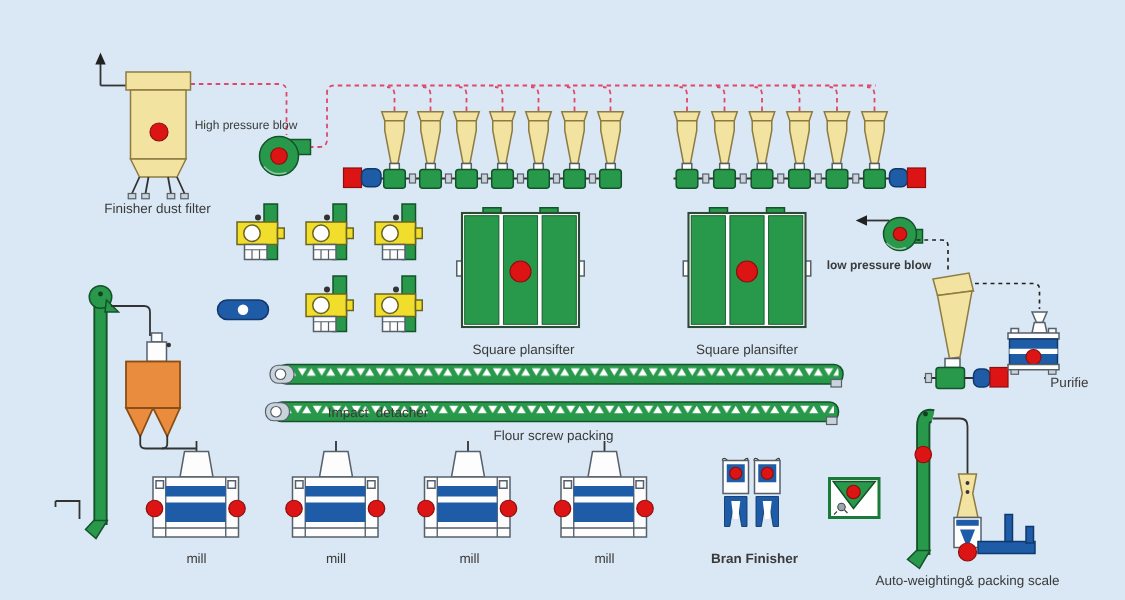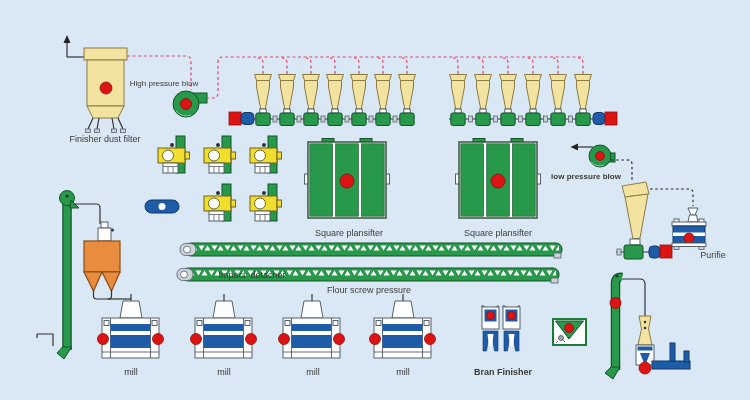--- a/index.html
+++ b/index.html
@@ -296,21 +296,22 @@
       <rect class="ob" x="684" y="351" width="5" height="11"></rect>
       <circle class="orr" cx="645" cy="368" r="6"></circle>
     </g>
   </svg>
 
   <div class="lbl" style="left:105px;top:134px;">Finisher dust filter</div>
   <div class="lbl sm" style="left:164px;top:79px;">High pressure blow</div>
   <div class="lbl" style="left:252px;top:228px;margin-top:42px;">Impact  detacher</div>
   <div class="lbl" style="left:349px;top:228px;">Square plansifter</div>
   <div class="lbl" style="left:498px;top:228px;">Square plansifter</div>
-  <div class="lbl" style="left:369px;top:285px;">Flour screw pressure</div>
+  <div class="lbl" style="left:369px;top:285px;">Flour screw packing</div>
   <div class="lbl" style="left:131px;top:367px;">mill</div>
   <div class="lbl" style="left:224px;top:367px;">mill</div>
   <div class="lbl" style="left:313px;top:367px;">mill</div>
   <div class="lbl" style="left:403px;top:367px;">mill</div>
   <div class="lbl" style="left:503px;top:367px;font-weight:bold;">Bran Finisher</div>
   <div class="lbl sm" style="left:586px;top:172px;font-weight:bold;">low pressure blow</div>
   <div class="lbl" style="left:713px;top:250px;">Purifie</div>
+  <div class="lbl" style="left:645px;top:382px;">Auto-weighting&amp; packing scale</div>
 </div>
 
 </body></html>

